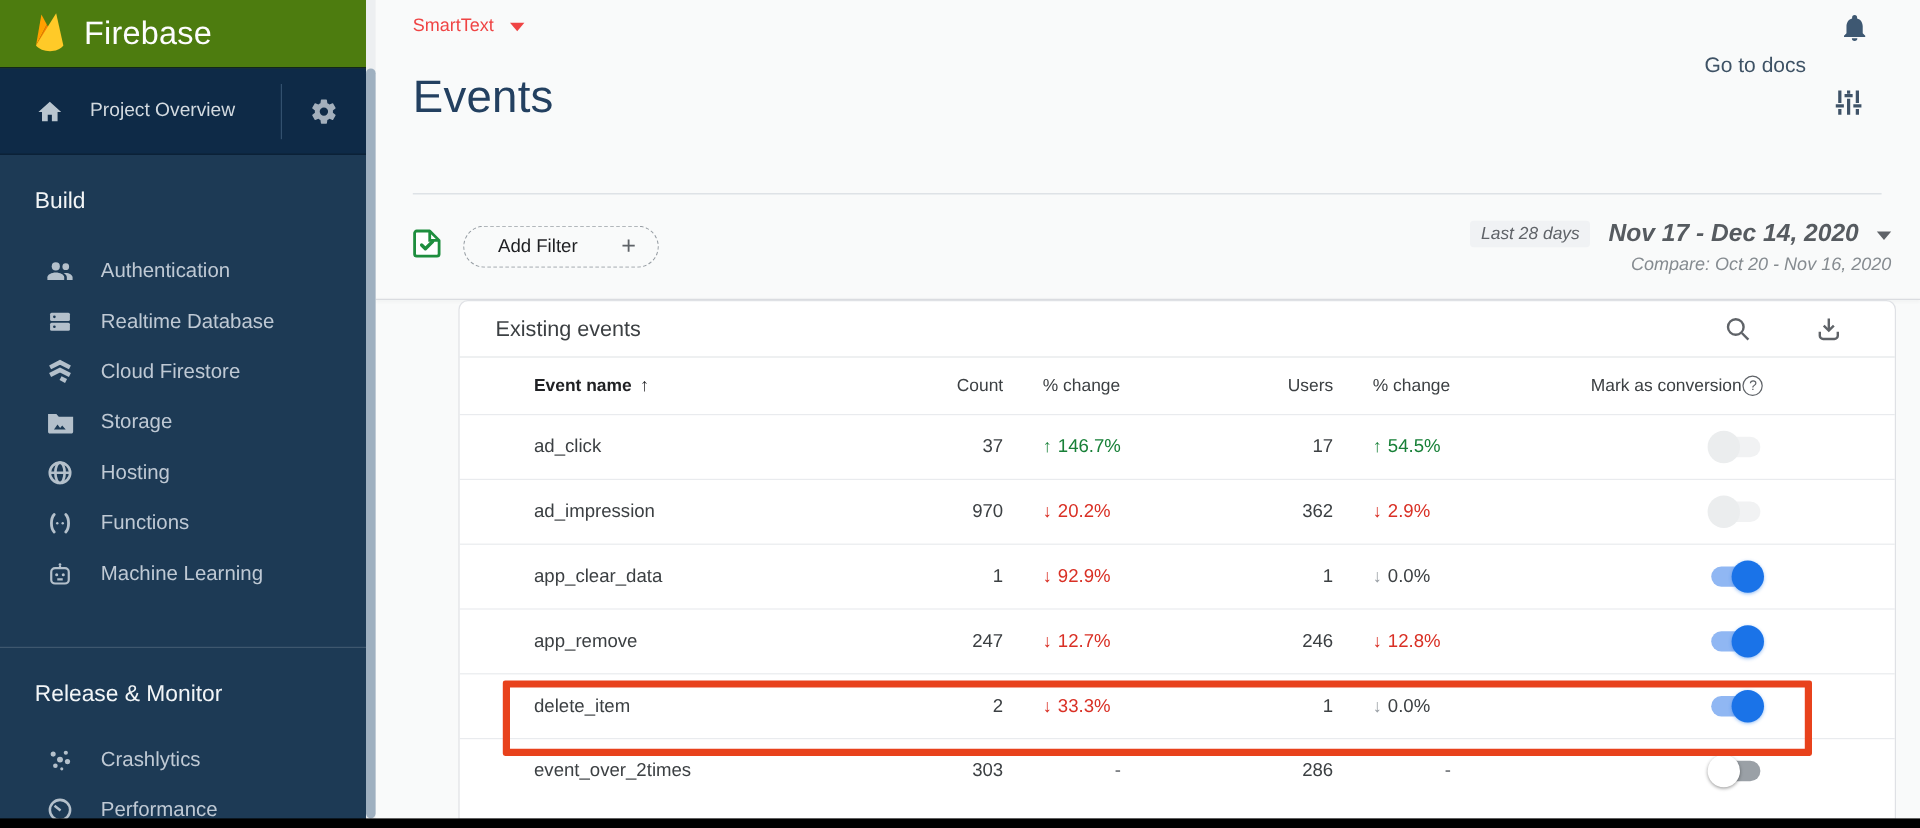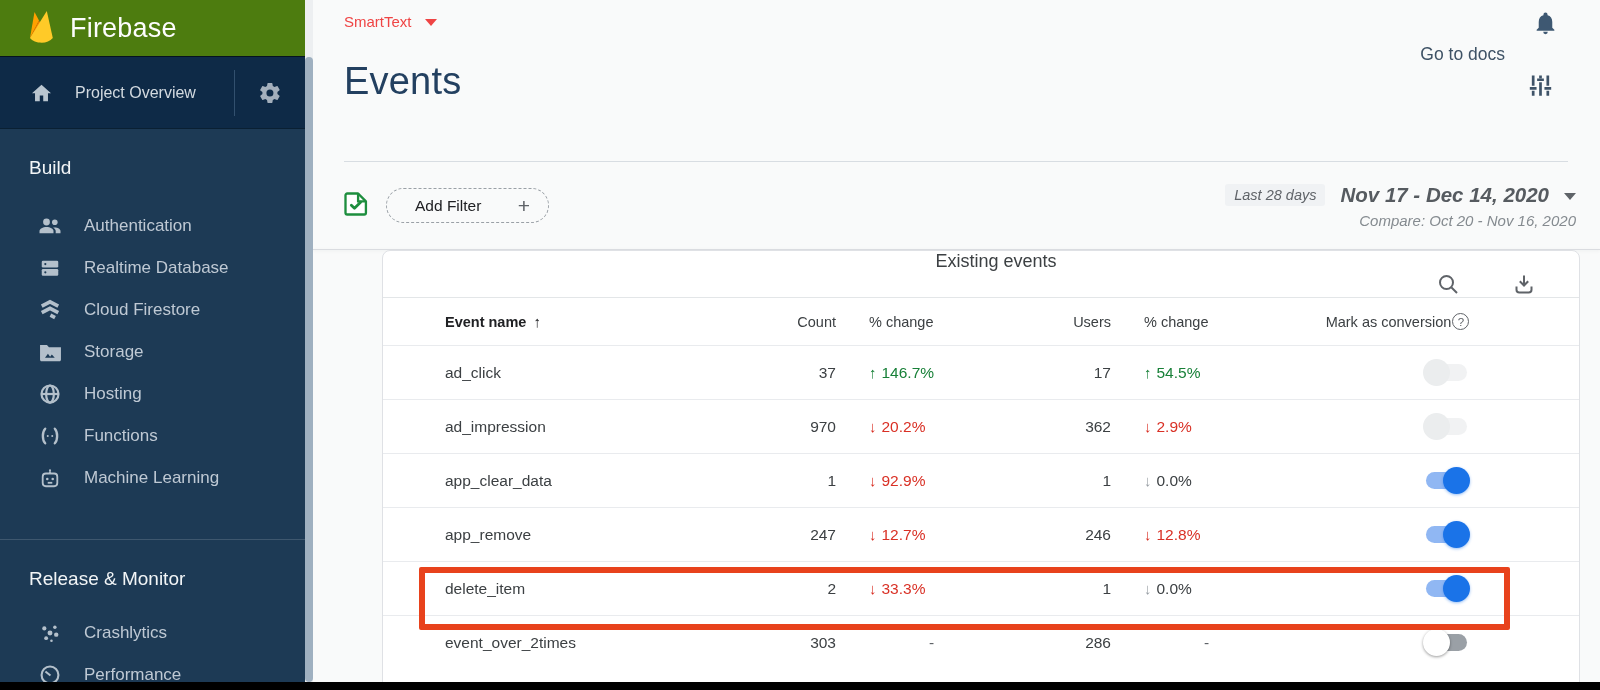--- a/index.html
+++ b/index.html
@@ -47,21 +47,21 @@
   .dr-line1 { display:flex; align-items:center; justify-content:flex-end; gap:15px; cursor:pointer; }
   .dr-chip { background:#f0f2f4; color:#5f6368; font-size:14.5px; padding:3px 9px; border-radius:3px; }
   .dr-range { color:#565b60; font-size:20.5px; font-weight:700; }
   .dr-caret { color:#5f6368; margin-top:3px; }
   .dr-compare { margin-top:5px; color:#858b90; font-size:15px; }
 
   .filter-divider { position:absolute; left:0; right:0; top:249px; height:1px; background:#dadce0; box-shadow:0 1px 3px rgba(60,64,67,.10); }
 
   
   .card { position:absolute; left:69px; top:250px; width:1198px; height:433px; background:#fff; border:1px solid #dfe1e5; border-radius:8px 8px 0 0; }
-  .card-header { height:46px; display:flex; align-items:center;flex-direction:column; }
+  .card-header { height:46px; display:flex; align-items:center; }
   .card-title { margin-left:30px; font-size:18px; color:#3c4043; }
   .card-icons { margin-left:auto; display:flex; gap:52px; margin-right:43px; color:#5f6368; }
   .card-icons .icbtn { cursor:pointer; display:flex; }
 
   .grid-row { display:grid; grid-template-columns:330px 123px 147px 128px 175px 295px; }
   .thead { height:48px; border-top:1px solid #e3e6e8; }
   .cell { display:flex; align-items:center; font-size:15.5px; color:#3c4043; }
   .hcell { font-size:14.5px; color:#3c4043; }
   .h-name { font-weight:700; color:#202124; padding-left:62px; cursor:pointer; }
   .sort-arrow::after { content:"↑"; font-weight:700; font-size:15px; margin-left:7px; color:#202124; }

